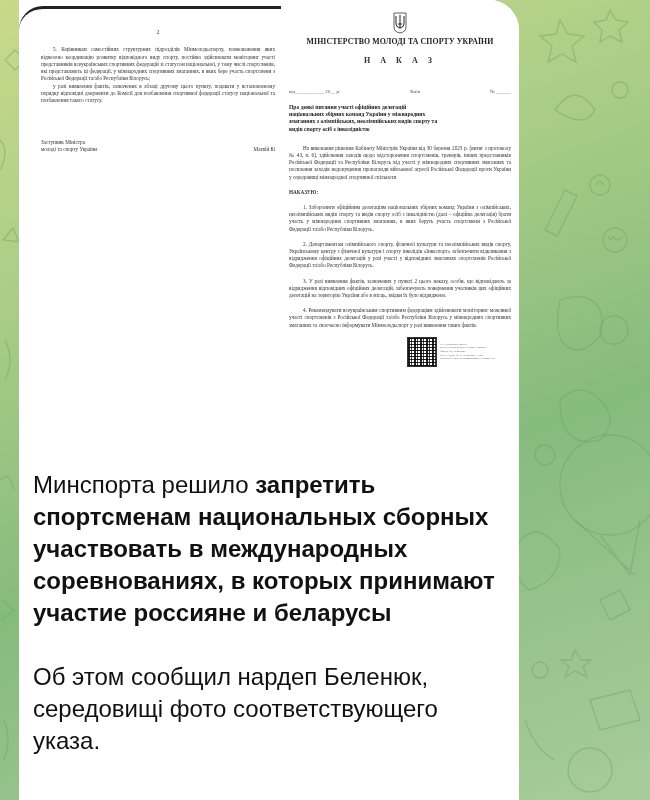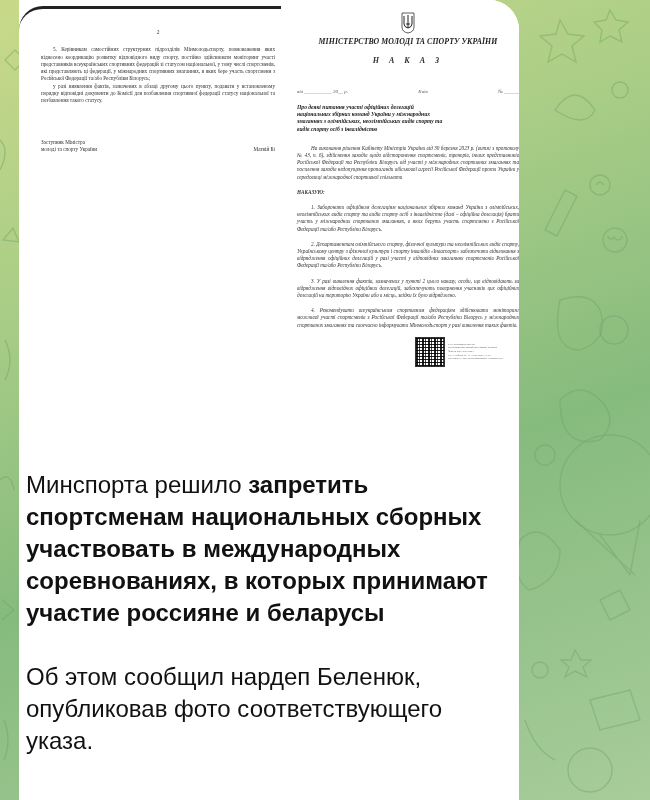--- a/index.html
+++ b/index.html
@@ -37,50 +37,49 @@
       padding: 20px 6px 0 22px;
       border-top: 3px solid #222;
       border-radius: 24px 0 0 0;
       margin-top: 6px;
     }
     .page-left .pnum { text-align: center; margin-bottom: 10px; font-size: 5.5px; }
     .page-left p { text-align: justify; text-indent: 12px; }
     .page-left .sig { display: flex; justify-content: space-between; margin-top: 34px; text-indent: 0; }
     .page-right {
       position: absolute;
-      left: 278px; top: 0;
+      left: 270px; top: 0;
       width: 222px; height: 455px;
       font-family: "Liberation Serif", serif;
       color: #333;
       font-size: 5.2px;
       line-height: 7.2px;
       padding: 12px 0 0 0;
       background: #fff;
-      font-style: italic;
     }
     .trident { display: block; margin: 0 auto 4px; width: 14px; height: 22px; }
     .ministry { text-align: center; font-weight: bold; font-size: 7.8px; letter-spacing: 0.1px; margin-bottom: 12px; color: #222; }
     .nakaz { text-align: center; font-weight: bold; font-size: 8px; letter-spacing: 4px; margin-bottom: 24px; color: #333; }
     .dateline { display: flex; justify-content: space-between; font-size: 5px; margin-bottom: 8px; color: #555; }
     .subject { font-weight: bold; font-size: 5.6px; line-height: 7.3px; color: #222; margin-bottom: 12px; width: 150px; }
     .page-right p { text-align: justify; text-indent: 14px; margin-bottom: 8px; }
     .page-right .nakazuyu { font-weight: bold; text-indent: 0; margin-bottom: 8px; }
     .qr-block { display: flex; align-items: center; margin-left: 118px; gap: 3px; margin-top: 4px; }
     .qr {
       width: 30px; height: 30px;
       background:
         repeating-linear-gradient(90deg, #222 0 2px, #fff 2px 3px, #444 3px 4px, #fff 4px 6px),
         repeating-linear-gradient(0deg, #222 0 1px, #fff 1px 3px);
       background-blend-mode: multiply;
       border: 1px solid #333;
     }
     .qr-info { font-size: 2.8px; line-height: 3.6px; color: #666; }
 
     .caption {
-      padding: 14px 18px 0 7px;
+      padding: 14px 18px 0 14px;
       font-family: "Liberation Sans", sans-serif;
       font-size: 24px;
       line-height: 32px;
       color: #111;
     }
     .caption .bold { font-weight: bold; }
     .caption .para2 { margin-top: 32px; }
   </style>
 </head>
 <body>
@@ -163,15 +162,15 @@
           <div>58E2D9C7F4601D7B0400000002A3B5000A8D</div>
         </div>
       </div>
     </div>
   </div>
 
   <div class="caption">
     <div>
       <span>Минспорта решило </span><span class="bold">запретить спортсменам национальных сборных участвовать в международных соревнованиях, в которых принимают участие россияне и беларусы</span>
     </div>
-    <div class="para2">Об этом сообщил нардеп Беленюк, опубликовав фото соответствующего указа.</div>
+    <div class="para2">Об этом сообщил нардеп Беленюк, середовищі фото соответствующего указа.</div>
   </div>
 </div>
 
 </body></html>

